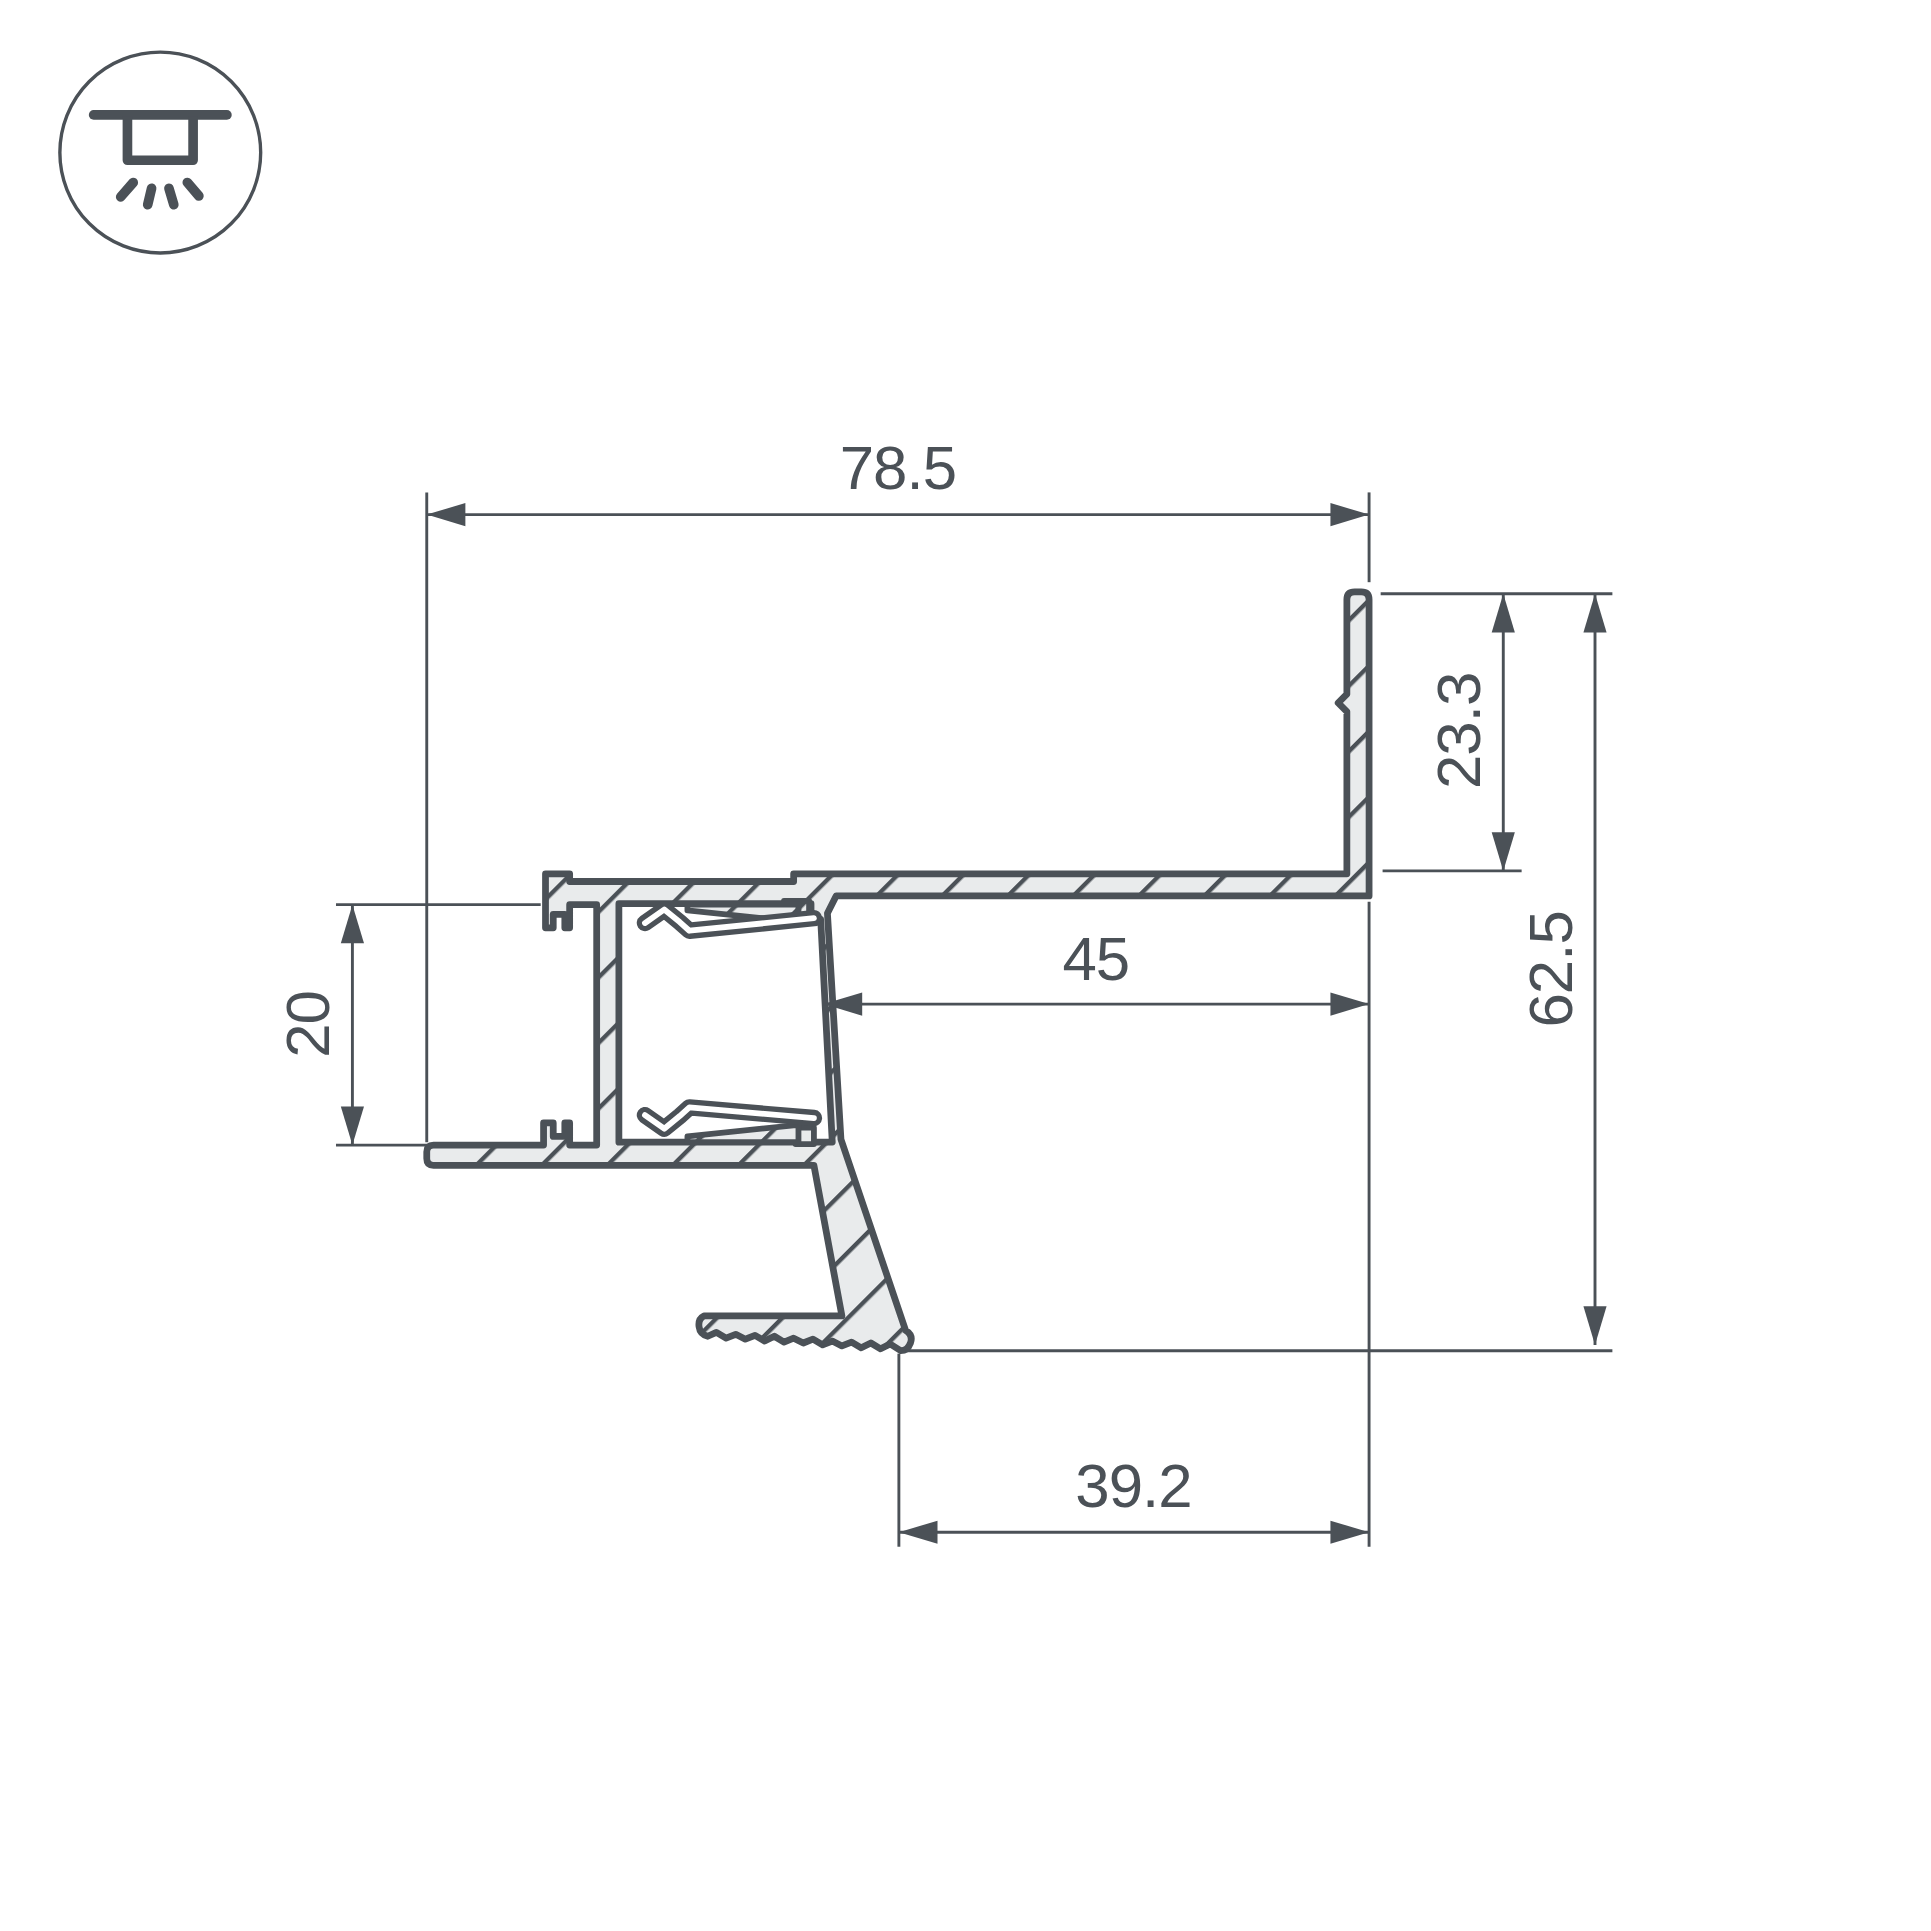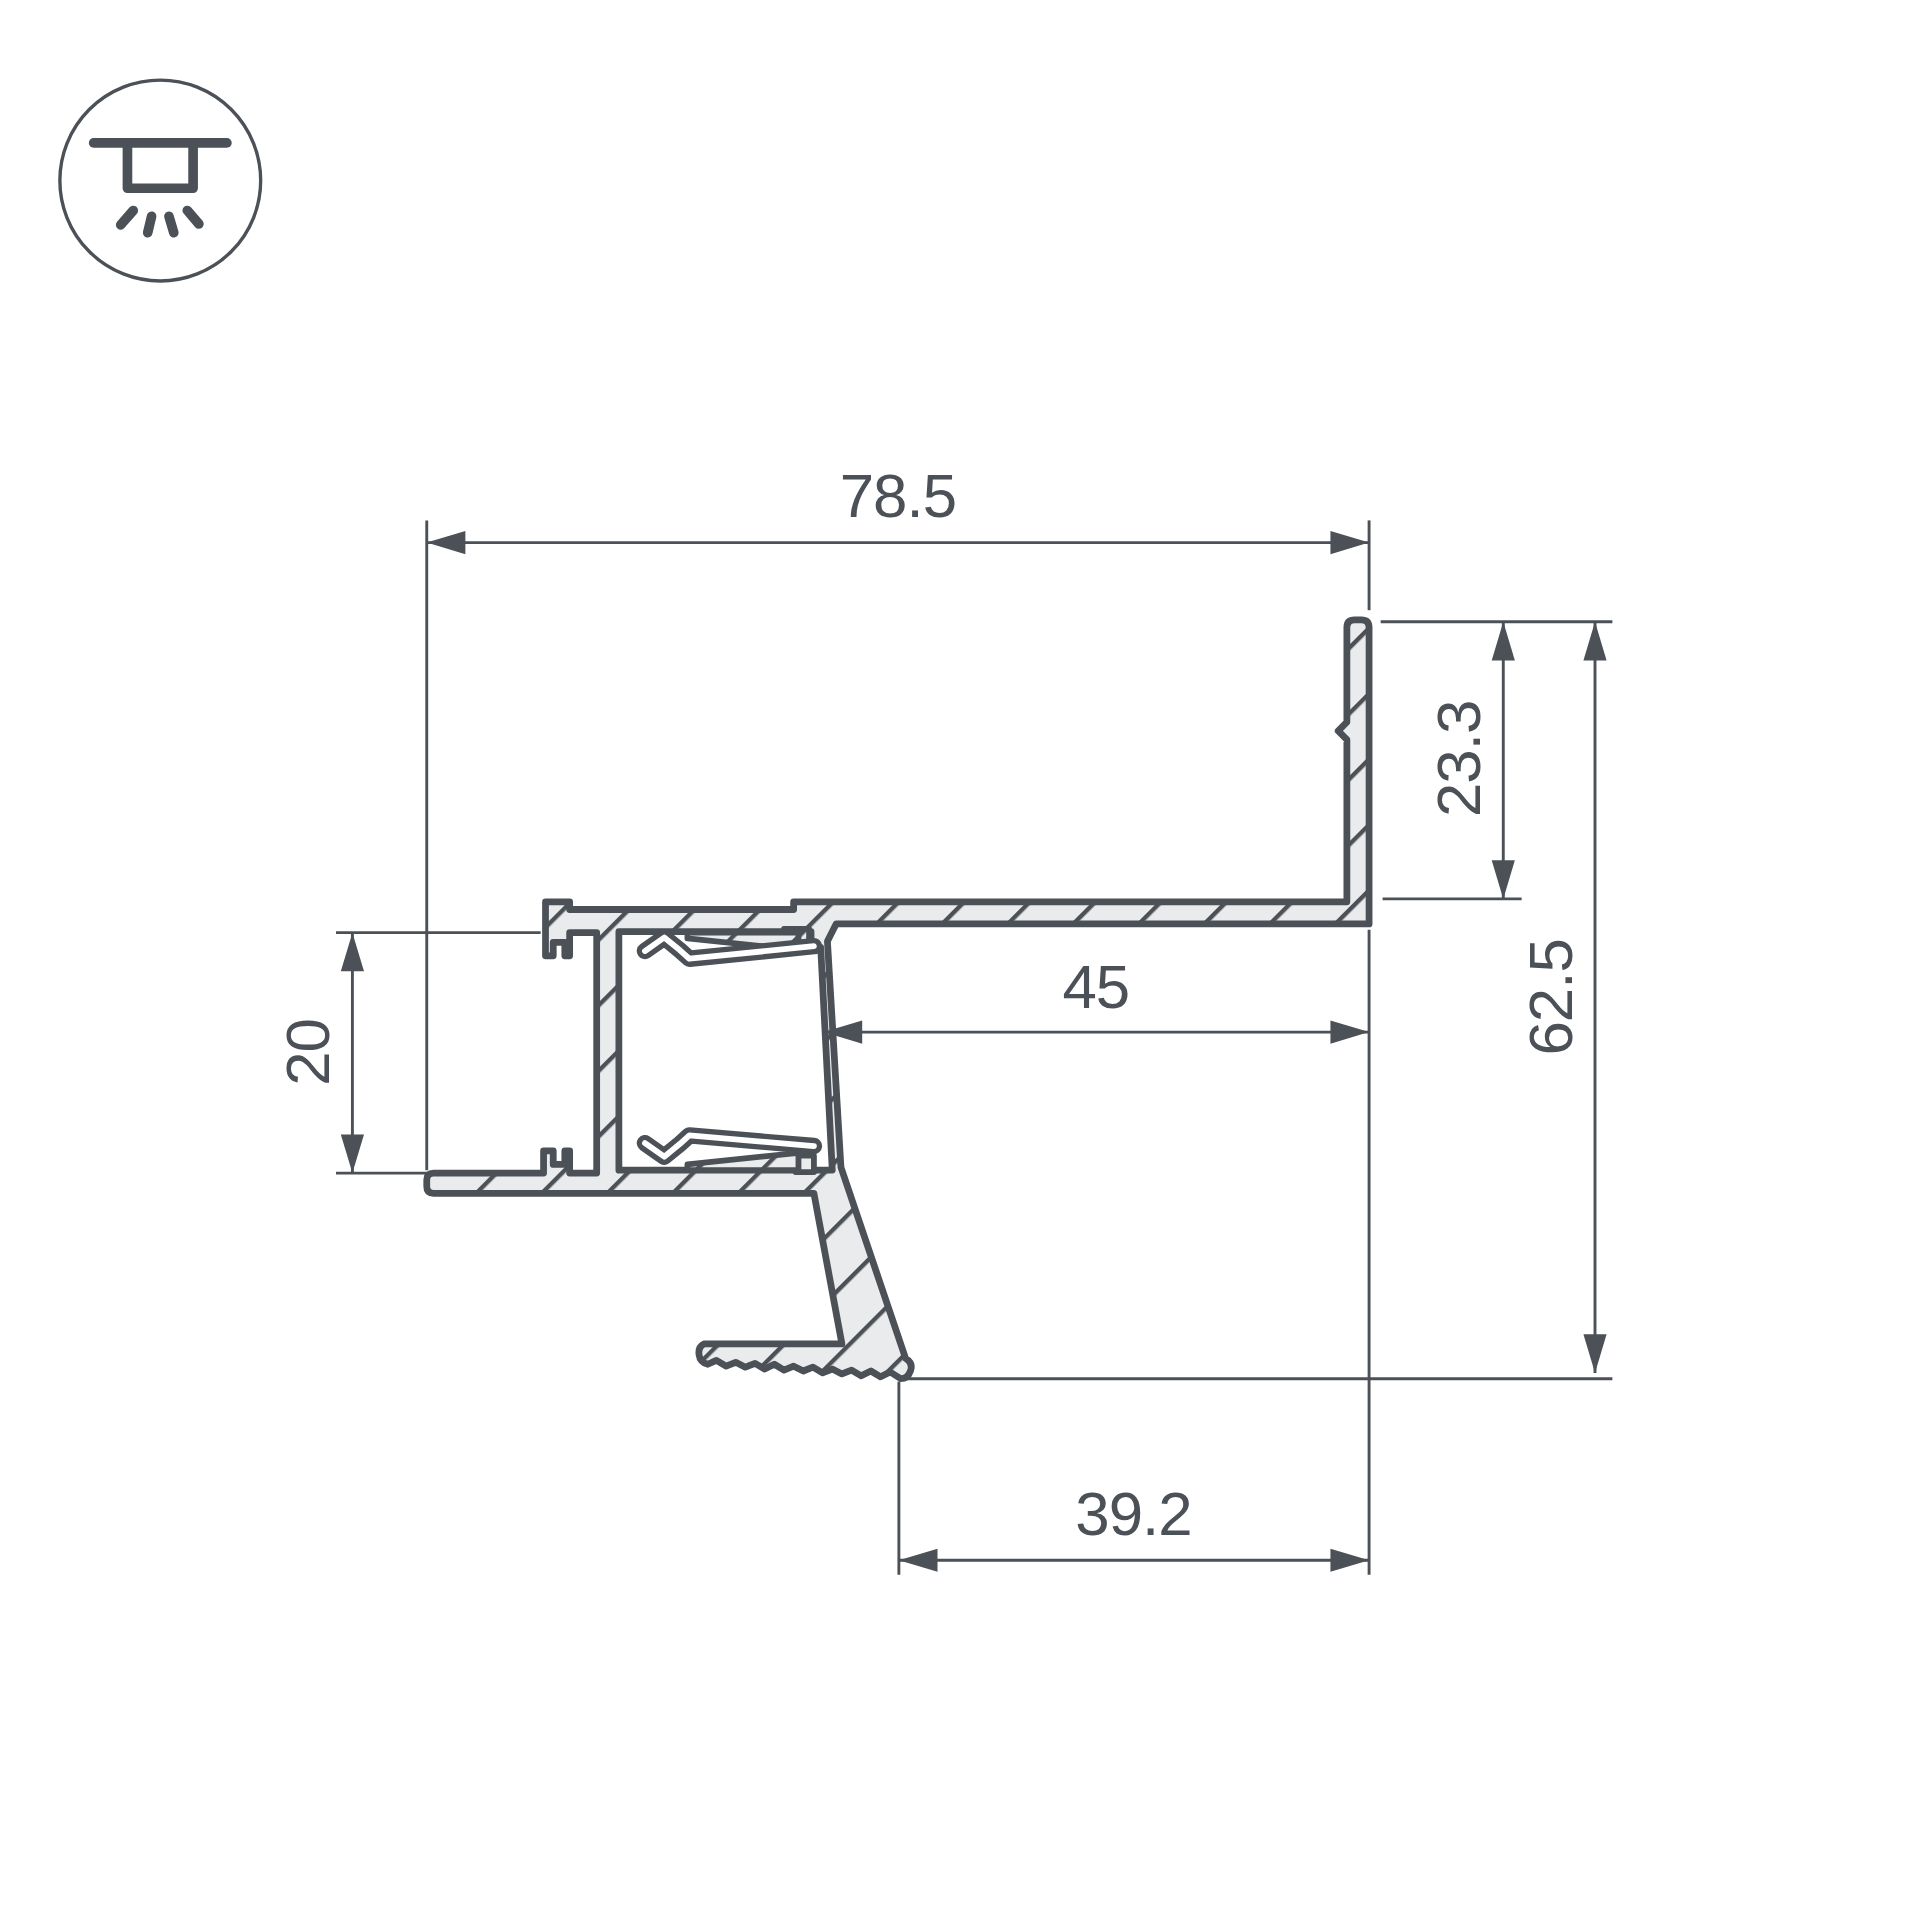--- a/index.html
+++ b/index.html
@@ -1,17 +1,17 @@
 <!DOCTYPE html>
 <html><head>
 <meta charset="utf-8">
 <style>
   html,body{margin:0;padding:0;background:#ffffff;}
   .canvas{position:relative;width:1931px;height:1792px;background:#ffffff;overflow:hidden;
-          font-family:"Liberation Sans", sans-serif;margin-top:28px;}
+          font-family:"Liberation Sans", sans-serif;}
   svg{display:block;}
   text{font-family:"Liberation Sans", sans-serif;fill:#4b5157;font-size:64px;letter-spacing:-1px;}
 </style>
 </head>
 <body>
 
 <div class="canvas">
 <svg width="1931" height="1931" viewBox="0 0 2000 2000">
   <defs>
     <pattern id="hatch" width="48" height="48" patternUnits="userSpaceOnUse" patternTransform="rotate(-45)">

